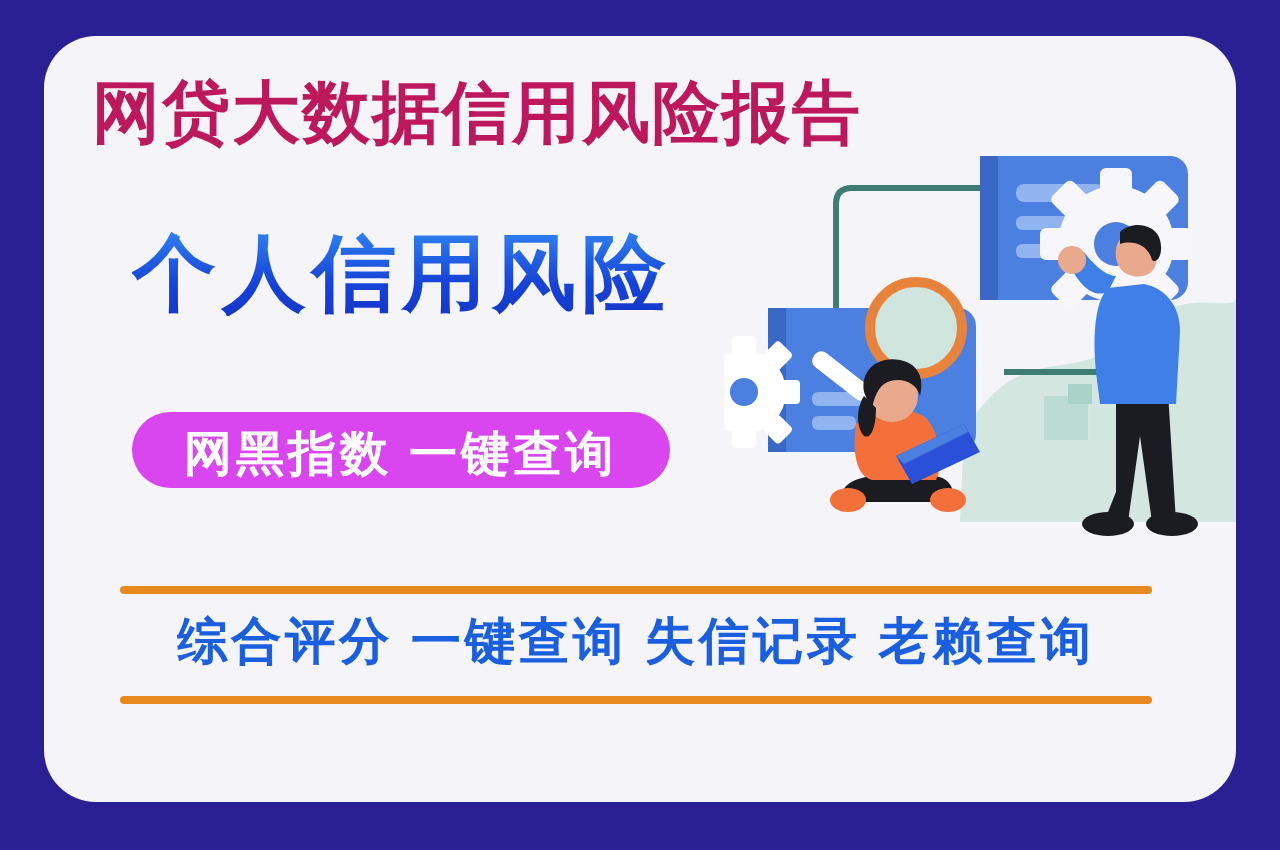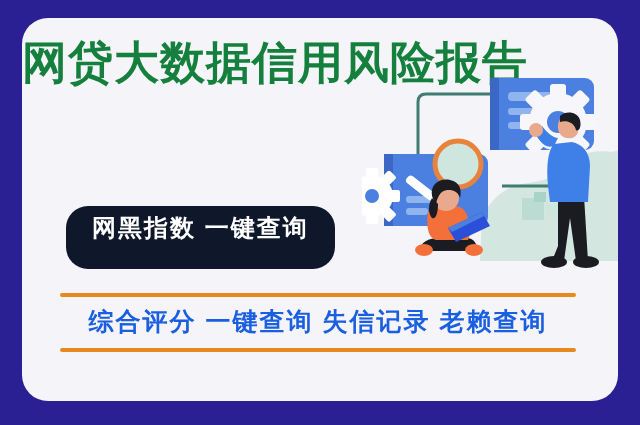--- a/index.html
+++ b/index.html
@@ -22,26 +22,26 @@
     top: 18px;
     width: 596px;
     height: 383px;
     background: #f5f4f9;
     border-radius: 26px;
     overflow: hidden;
   }
   
   .headline-orange {
     position: absolute;
-    left: 0;
+    left: 24px;
     top: 22px;
-    font-size: 45px;
+    font-size: 34px;
     font-weight: 700;
     letter-spacing: 1px;
-    color: #15803d;
+    color: #be185d;
     white-space: nowrap;
     line-height: 1;
   }
   
   .headline-blue {
     position: absolute;
     left: 44px;
     top: 98px;
     font-size: 42px;
     font-weight: 700;
@@ -51,22 +51,22 @@
     background: linear-gradient(180deg, #2f7ff0 0%, #1644d8 60%, #1437c9 100%);
     -webkit-background-clip: text;
     background-clip: text;
     color: transparent;
   }
   
   .pill {
     position: absolute;
     left: 44px;
     top: 188px;
-    padding: 9px 26px 28px 26px;
-    background: #0f172a;
+    padding: 9px 26px 3px 26px;
+    background: #d946ef;
     border-radius: 22px;
     font-size: 24px;
     font-weight: 700;
     letter-spacing: 2px;
     color: #ffffff;
     white-space: nowrap;
     line-height: 1.1;
   }
   
   .band {
@@ -100,20 +100,21 @@
   }
 </style>
 </head>
 <body>
 
 <div id="poster">
   <div id="card">
 
     <div class="headline-orange">网贷大数据信用风险报告</div>
 
+    <div class="headline-blue">个人信用风险</div>
 
     <div class="pill">网黑指数  一键查询</div>
 
     <div class="band">
       <div class="band-rule"></div>
       <div class="band-text">综合评分  一键查询  失信记录  老赖查询</div>
       <div class="band-rule"></div>
     </div>
 
     <svg id="illus" viewBox="0 0 256 250">

